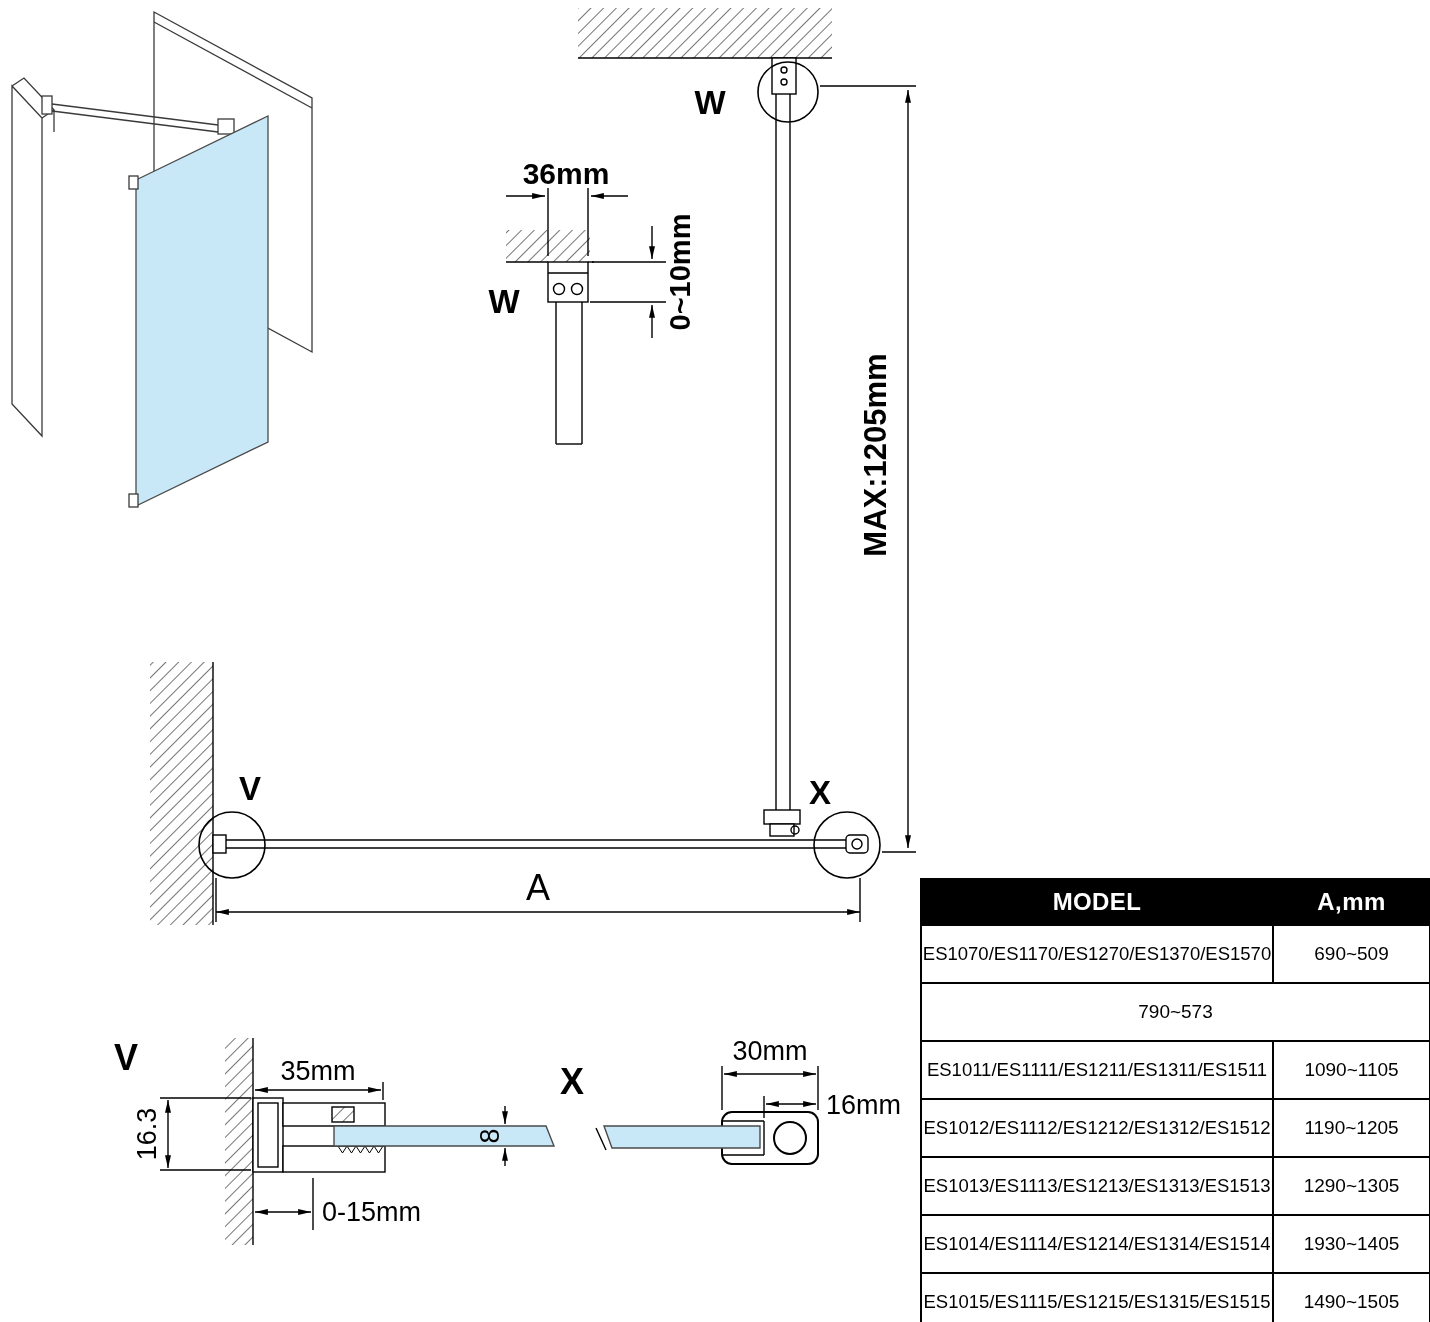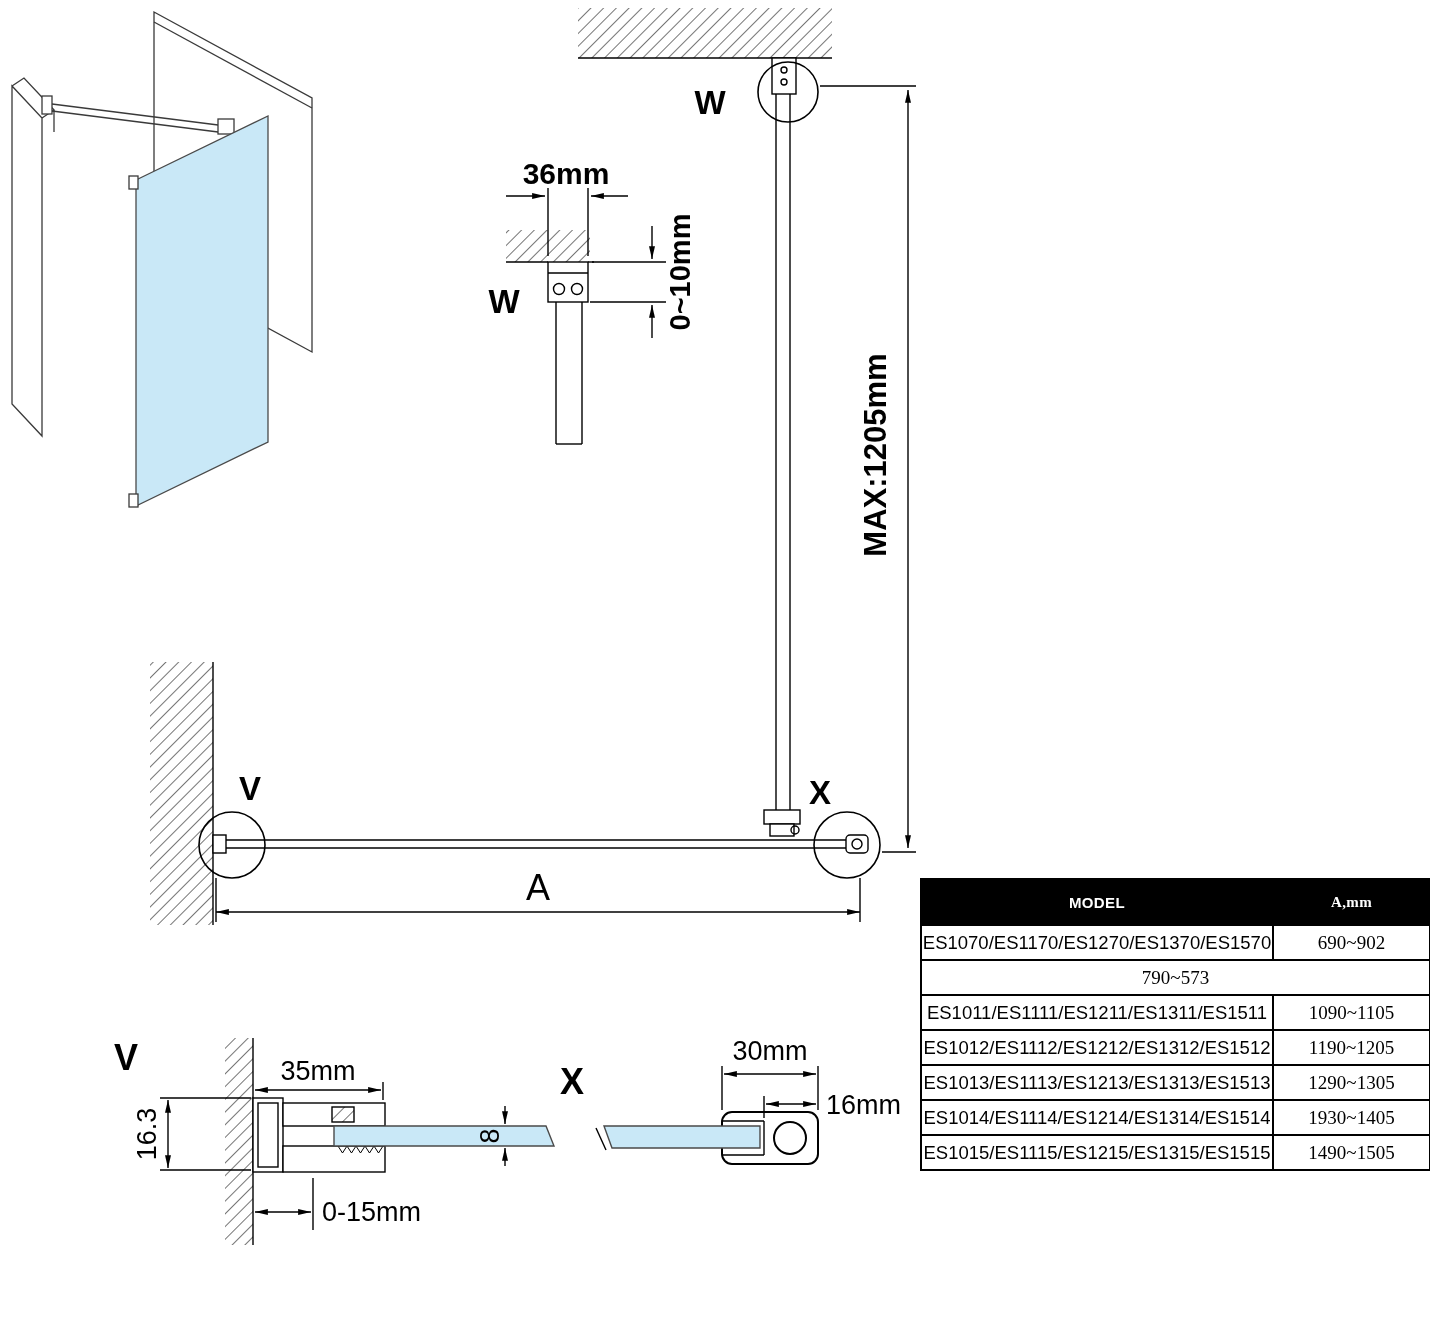--- a/index.html
+++ b/index.html
@@ -16,30 +16,30 @@
   .t-bold-33 { font-size:33px; font-weight:bold; }
   .t-bold-36 { font-size:36px; font-weight:bold; }
   .t-reg-27 { font-size:27px; font-weight:normal; }
   .t-reg-36 { font-size:36px; font-weight:normal; }
 
   
   .model-table {
     position:absolute; left:920px; top:878px; width:509px;
     background:#fff; border-left:2px solid #000; border-top:2px solid #000;
   }
-  .mt-row { display:flex; height:35px; }
+  .mt-row { display:flex; height:58px; }
   .mt-row.head { height:46px; background:#000; color:#fff; font-weight:bold; }
   .mt-cell {
     border-right:2px solid #000; border-bottom:2px solid #000;
     display:flex; align-items:center; justify-content:center;
     box-sizing:border-box; white-space:nowrap; overflow:hidden;
   }
   .mt-cell.model { width:352px; font-size:18.5px; }
-  .mt-cell.amm  { flex:1; font-size:19px;font-family:Liberation Serif, serif; }
-  .mt-row.head .mt-cell { border-bottom:2px solid #000; font-size:15px; letter-spacing:0.4px; }
+  .mt-cell.amm  { flex:1; font-size:19px; }
+  .mt-row.head .mt-cell { border-bottom:2px solid #000; font-size:24px; letter-spacing:0.4px; }
 </style>
 </head>
 <body>
 
 <div id="canvas">
 
 <svg id="drawing" width="1430" height="1322" viewBox="0 0 1430 1322">
   <defs>
     <pattern id="hatch" width="9" height="9" patternUnits="userSpaceOnUse" patternTransform="rotate(45)">
       <line x1="0" y1="0" x2="0" y2="9" stroke="#2b2b2b" stroke-width="1.3"></line>
@@ -200,21 +200,21 @@
   </g>
 </svg>
 
 <div class="model-table">
   <div class="mt-row head">
     <div class="mt-cell model">MODEL</div>
     <div class="mt-cell amm">A,mm</div>
   </div>
   <div class="mt-row">
     <div class="mt-cell model">ES1070/ES1170/ES1270/ES1370/ES1570</div>
-    <div class="mt-cell amm">690~902</div>
+    <div class="mt-cell amm">690~509</div>
   </div>
   <div class="mt-row">
     <div class="mt-cell amm">790~573</div>
   </div>
   <div class="mt-row">
     <div class="mt-cell model">ES1011/ES1111/ES1211/ES1311/ES1511</div>
     <div class="mt-cell amm">1090~1105</div>
   </div>
   <div class="mt-row">
     <div class="mt-cell model">ES1012/ES1112/ES1212/ES1312/ES1512</div>

